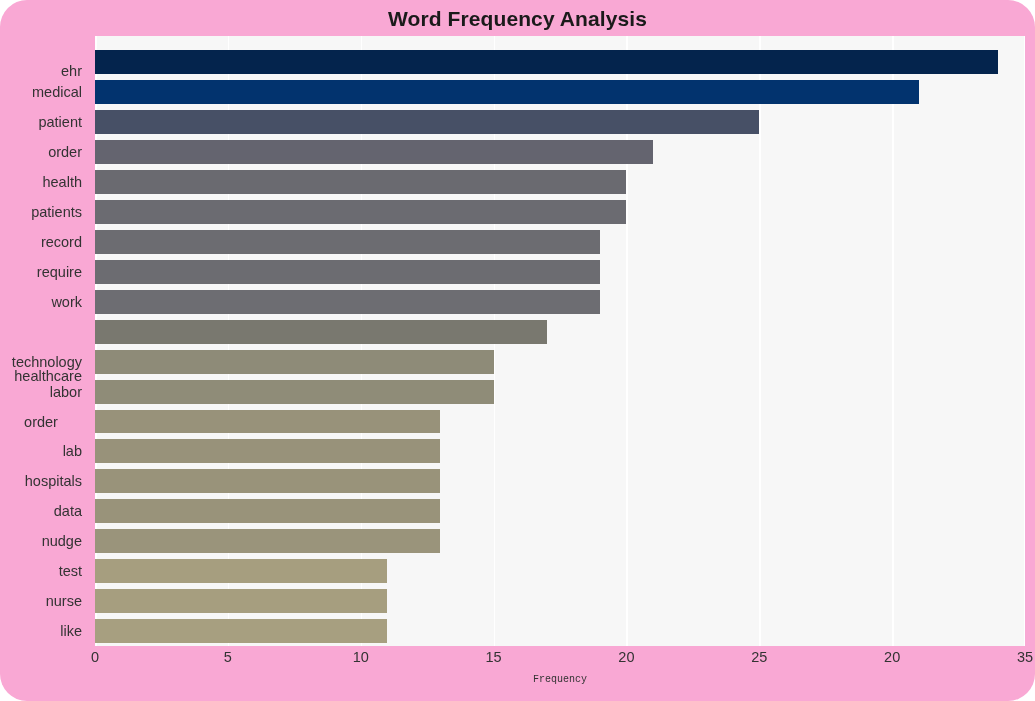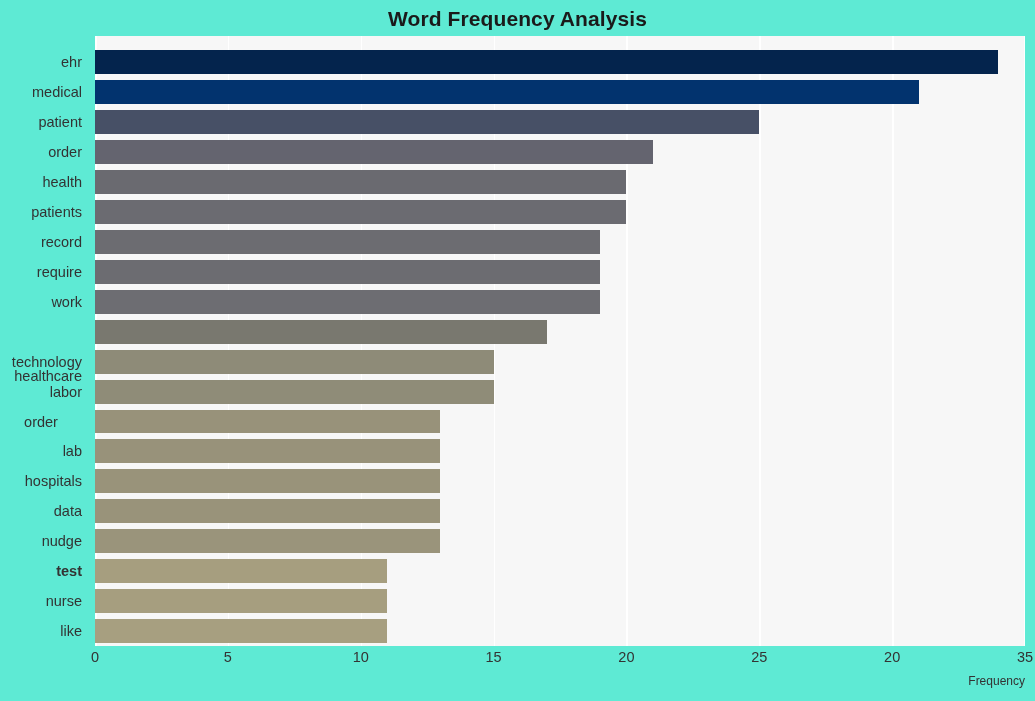--- a/index.html
+++ b/index.html
@@ -108,30 +108,31 @@
     transform: translateX(-50%);
     line-height: 1;
     white-space: nowrap;
   }
 
   #x-axis-label {
     position: absolute;
     left: 95px;
     top: 675px;
     width: 930px;
-    text-align: right;
-    font-size: 12px;
+    text-align: center;
+    font-size: 10px;
     color: #333333;
     line-height: 1;
+    font-family: Liberation Mono, monospace;
   }
 </style>
 </head>
 <body>
 
-<div id="figure" style="background: #5eead4;">
+<div id="figure" style="background: #f9a8d4; border-radius: 27px;">
 
   <div id="chart-title" style="color: rgb(26, 26, 26);">Word Frequency Analysis</div>
 
   <div id="plot-area" style="background: rgb(247, 247, 247);">
     <div id="gridlines">
         <div class="gridline" style="background: rgb(255, 255, 255); left: 0px;"></div>
         <div class="gridline" style="background: rgb(255, 255, 255); left: 132.857px;"></div>
         <div class="gridline" style="background: rgb(255, 255, 255); left: 265.714px;"></div>
         <div class="gridline" style="background: rgb(255, 255, 255); left: 398.571px;"></div>
         <div class="gridline" style="background: rgb(255, 255, 255); left: 531.429px;"></div>
@@ -197,38 +198,38 @@
         <div class="bar-row" style="top: 553.131px; height: 23.945px;">
           <div class="bar" title="nurse: 11" style="width: 292.286px; background: rgb(166, 158, 127);"></div>
         </div>
         <div class="bar-row" style="top: 583.062px; height: 23.945px;">
           <div class="bar" title="like: 11" style="width: 292.286px; background: rgb(167, 159, 128);"></div>
         </div>
       </div>
   </div>
 
   <div id="y-labels">
-      <div class="ytick" style="color: rgb(51, 51, 51); top: 19px;">ehr</div>
+      <div class="ytick" style="color: rgb(51, 51, 51); top: 28px;">ehr</div>
       <div class="ytick" style="color: rgb(51, 51, 51); top: 49.2709px;">medical</div>
       <div class="ytick" style="color: rgb(51, 51, 51); top: 79.2022px;">patient</div>
       <div class="ytick" style="color: rgb(51, 51, 51); top: 109.133px;">order</div>
       <div class="ytick" style="color: rgb(51, 51, 51); top: 139.065px;">health</div>
       <div class="ytick" style="color: rgb(51, 51, 51); top: 168.996px;">patients</div>
       <div class="ytick" style="color: rgb(51, 51, 51); top: 198.927px;">record</div>
       <div class="ytick" style="color: rgb(51, 51, 51); top: 228.859px;">require</div>
       <div class="ytick" style="color: rgb(51, 51, 51); top: 258.79px;">work</div>
       <div class="ytick" style="color: rgb(51, 51, 51); top: 288.721px; margin-top: 44px;">healthcare</div>
       <div class="ytick" style="color: rgb(51, 51, 51); top: 318.653px;">technology</div>
       <div class="ytick" style="color: rgb(51, 51, 51); top: 348.584px;">labor</div>
       <div class="ytick" style="color: rgb(51, 51, 51); top: 378.515px; text-align: center;">order</div>
       <div class="ytick" style="color: rgb(51, 51, 51); top: 408.447px;">lab</div>
       <div class="ytick" style="color: rgb(51, 51, 51); top: 438.378px;">hospitals</div>
       <div class="ytick" style="color: rgb(51, 51, 51); top: 468.309px; margin-left: 32px;">data</div>
       <div class="ytick" style="color: rgb(51, 51, 51); top: 498.24px;">nudge</div>
-      <div class="ytick" style="color: rgb(51, 51, 51); top: 528.172px; font-weight: bold;">test</div>
+      <div class="ytick" style="color: rgb(51, 51, 51); top: 528.172px;">test</div>
       <div class="ytick" style="color: rgb(51, 51, 51); top: 558.103px;">nurse</div>
       <div class="ytick" style="color: rgb(51, 51, 51); top: 588.034px;">like</div>
     </div>
 
   <div id="x-labels">
       <div class="xtick" style="color: rgb(51, 51, 51); left: 95px;">0</div>
       <div class="xtick" style="color: rgb(51, 51, 51); left: 227.857px;">5</div>
       <div class="xtick" style="color: rgb(51, 51, 51); left: 360.714px;">10</div>
       <div class="xtick" style="color: rgb(51, 51, 51); left: 493.571px;">15</div>
       <div class="xtick" style="color: rgb(51, 51, 51); left: 626.429px;">20</div>

